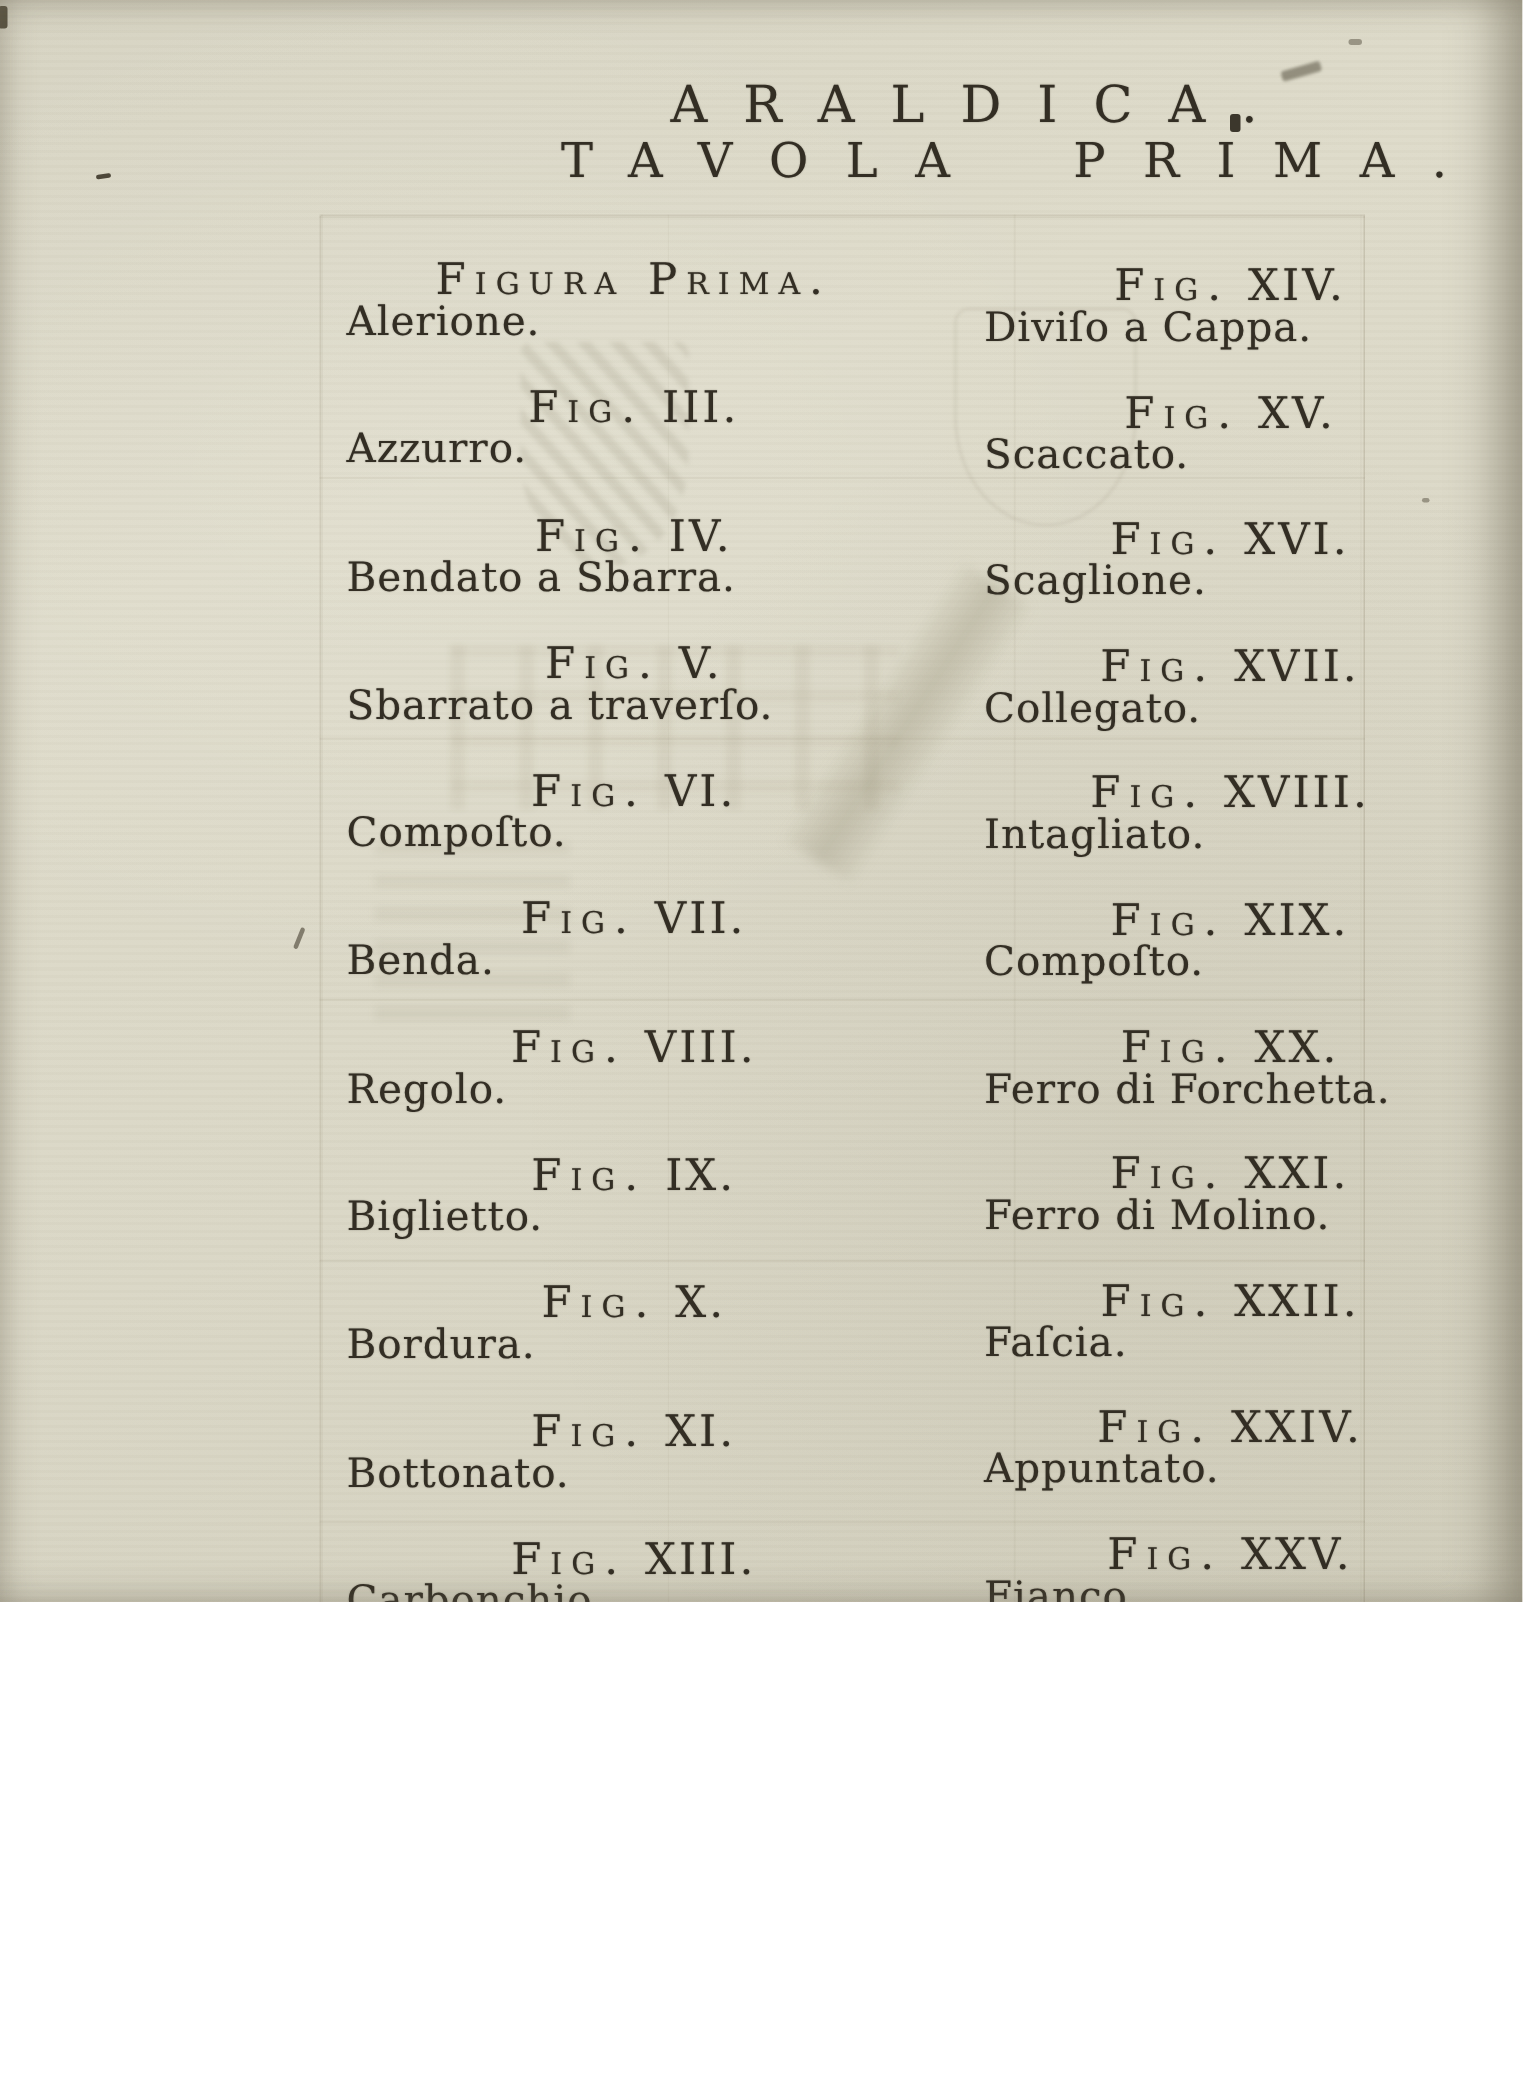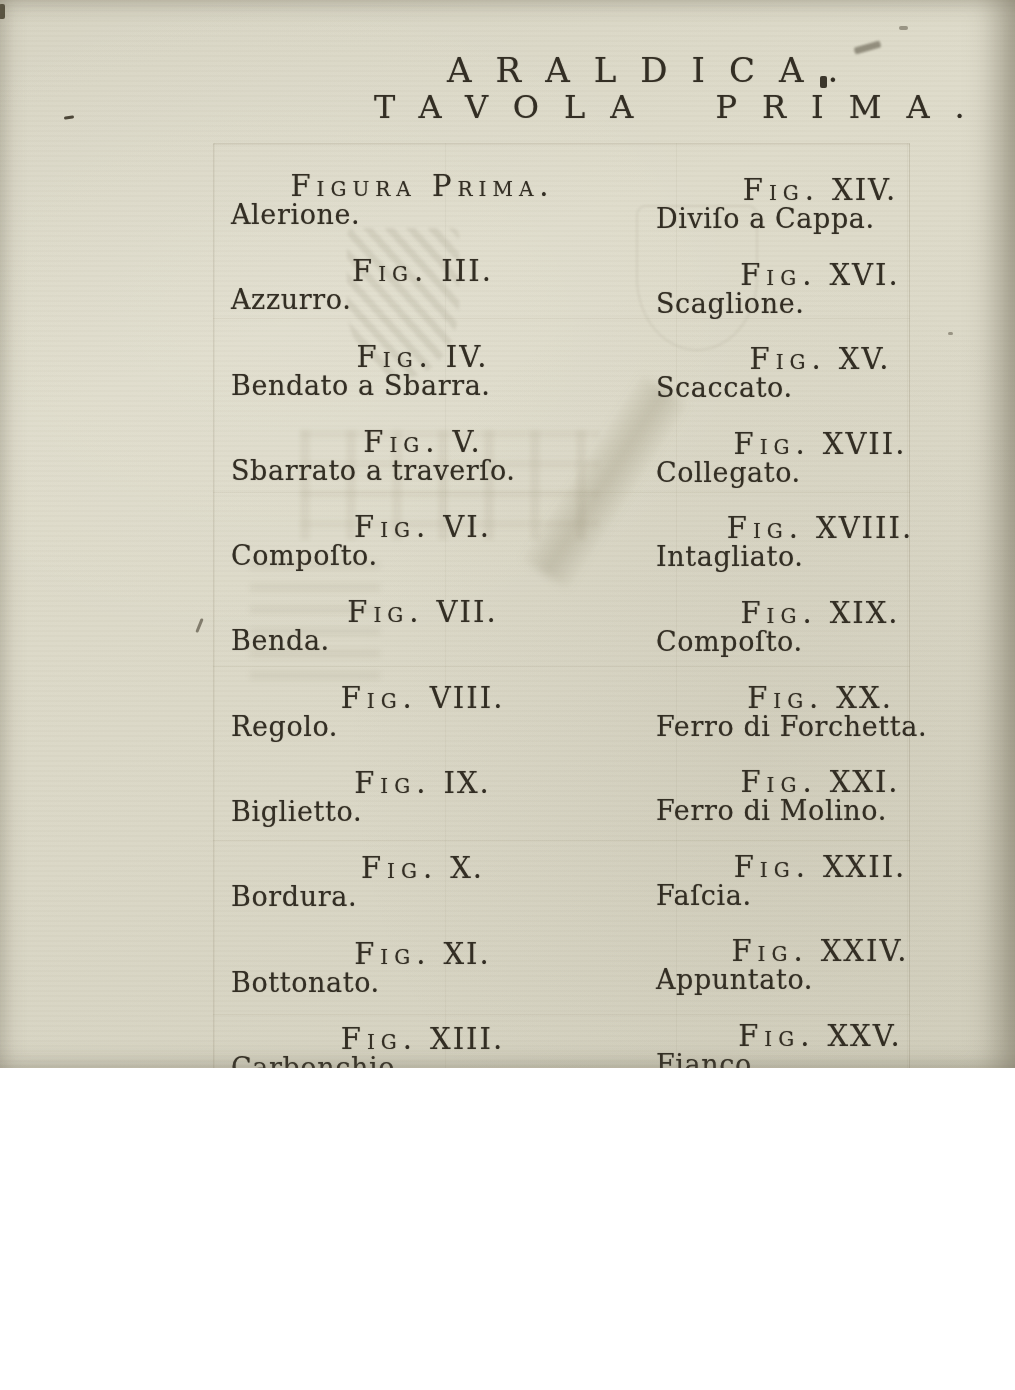--- a/index.html
+++ b/index.html
@@ -195,30 +195,30 @@
     <div class="entry-label ink">Carbonchio.</div>
   </div>
 </div>
   <div class="col col-right" id="col-right">
   <div class="entry">
     <div class="fig-line ink"><span class="fig-word">Fig.</span><span class="fig-num">XIV.</span></div>
     <div class="entry-label ink">Diviſo a Cappa.</div>
   </div>
 
   <div class="entry">
+    <div class="fig-line ink"><span class="fig-word">Fig.</span><span class="fig-num">XV.</span></div>
+    <div class="entry-label ink">Scaccato.</div>
+  </div>
+
+  <div class="entry">
     <div class="fig-line ink"><span class="fig-word">Fig.</span><span class="fig-num">XVI.</span></div>
     <div class="entry-label ink">Scaglione.</div>
   </div>
 
   <div class="entry">
-    <div class="fig-line ink"><span class="fig-word">Fig.</span><span class="fig-num">XV.</span></div>
-    <div class="entry-label ink">Scaccato.</div>
-  </div>
-
-  <div class="entry">
     <div class="fig-line ink"><span class="fig-word">Fig.</span><span class="fig-num">XVII.</span></div>
     <div class="entry-label ink">Collegato.</div>
   </div>
 
   <div class="entry">
     <div class="fig-line ink"><span class="fig-word">Fig.</span><span class="fig-num">XVIII.</span></div>
     <div class="entry-label ink">Intagliato.</div>
   </div>
 
   <div class="entry">

